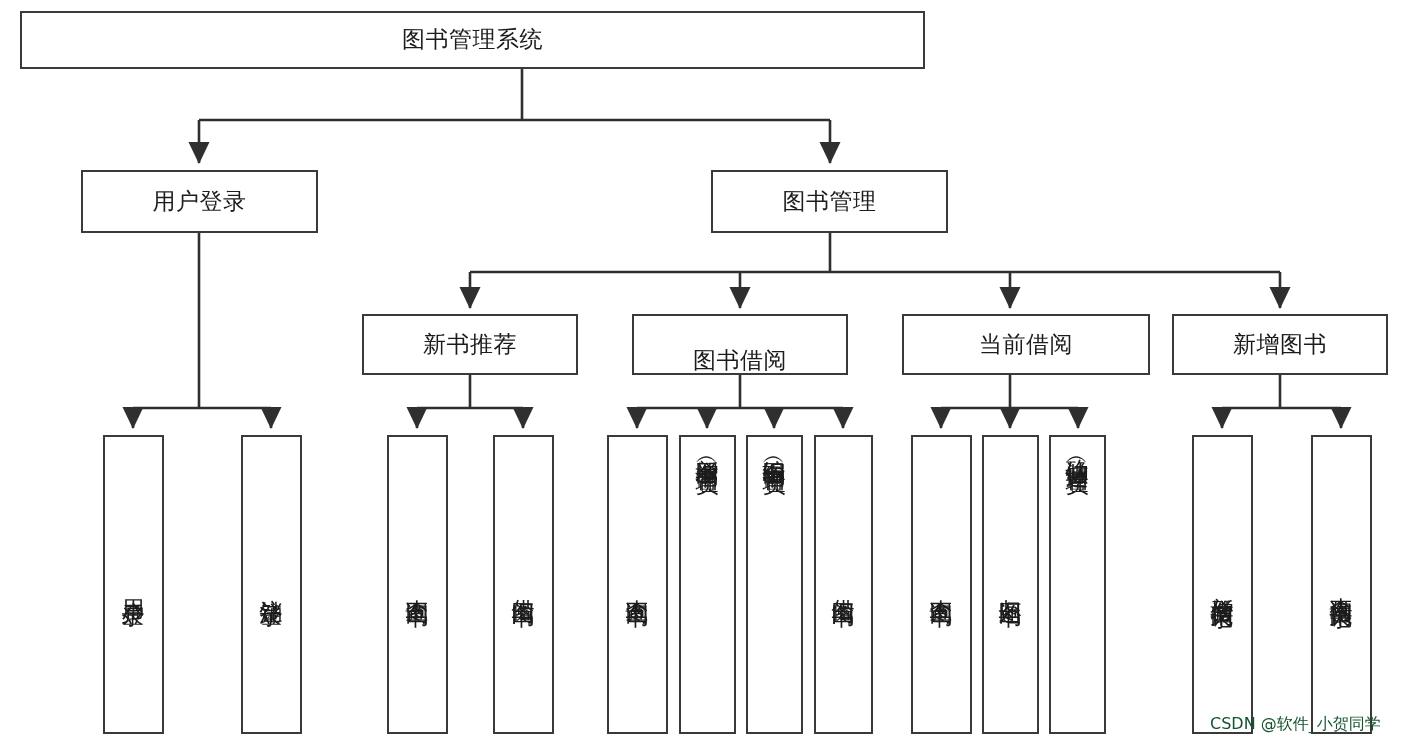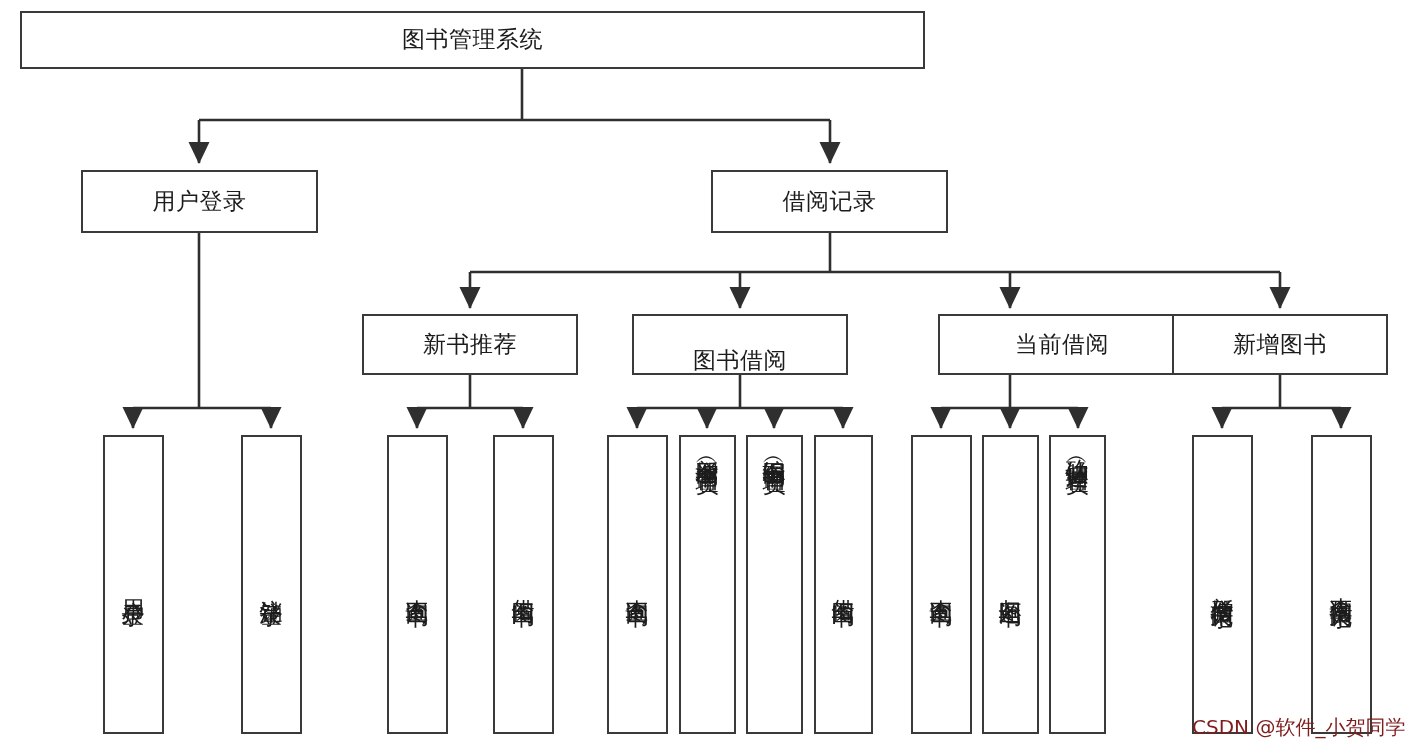--- a/index.html
+++ b/index.html
@@ -63,25 +63,26 @@
   }
   
   .node.v.vcenter {
     align-items: center;
     padding-top: 0;
   }
   .watermark {
     position: absolute;
     left: 1192px;
     top: 714px;
-    font-size: 20px;
-    color: #7f1d1d;
+    font-size: 16px;
+    color: #14532d;
     white-space: nowrap;
     z-index: 3;
     font-family: "DejaVu Sans", "Liberation Sans", sans-serif;
+    padding-left: 18px;
   }
 </style>
 </head>
 <body>
 
 <div id="canvas">
 
   <svg id="edges" viewBox="0 0 1405 747">
     <defs>
       <marker id="arw" markerWidth="9" markerHeight="9" refX="8.2" refY="4.5" orient="auto" markerUnits="strokeWidth">
@@ -133,30 +134,30 @@
   </svg>
 
   <div class="node h root" style="left:20px; top:11px; width:905px; height:58px;">
     <span class="lbl">图书管理系统</span>
   </div>
 
   <div class="node h" style="left:81px; top:170px; width:237px; height:63px;">
     <span class="lbl">用户登录</span>
   </div>
   <div class="node h" style="left:711px; top:170px; width:237px; height:63px;">
-    <span class="lbl">借阅记录</span>
+    <span class="lbl">图书管理</span>
   </div>
 
   <div class="node h" style="left:362px; top:314px; width:216px; height:61px;">
     <span class="lbl">新书推荐</span>
   </div>
   <div class="node h" style="left:632px; top:314px; width:216px; height:61px;align-items:flex-end;">
     <span class="lbl">图书借阅</span>
   </div>
-  <div class="node h" style="left:902px; top:314px; width:248px; height:61px;margin-left:36px;">
+  <div class="node h" style="left:902px; top:314px; width:248px; height:61px;">
     <span class="lbl">当前借阅</span>
   </div>
   <div class="node h" style="left:1172px; top:314px; width:216px; height:61px;">
     <span class="lbl">新增图书</span>
   </div>
 
   <div class="node v vcenter" style="left:103px; top:435px; width:61px; height:299px;">
     <span class="lbl">用户登录</span>
   </div>
   <div class="node v vcenter" style="left:241px; top:435px; width:61px; height:299px;">

